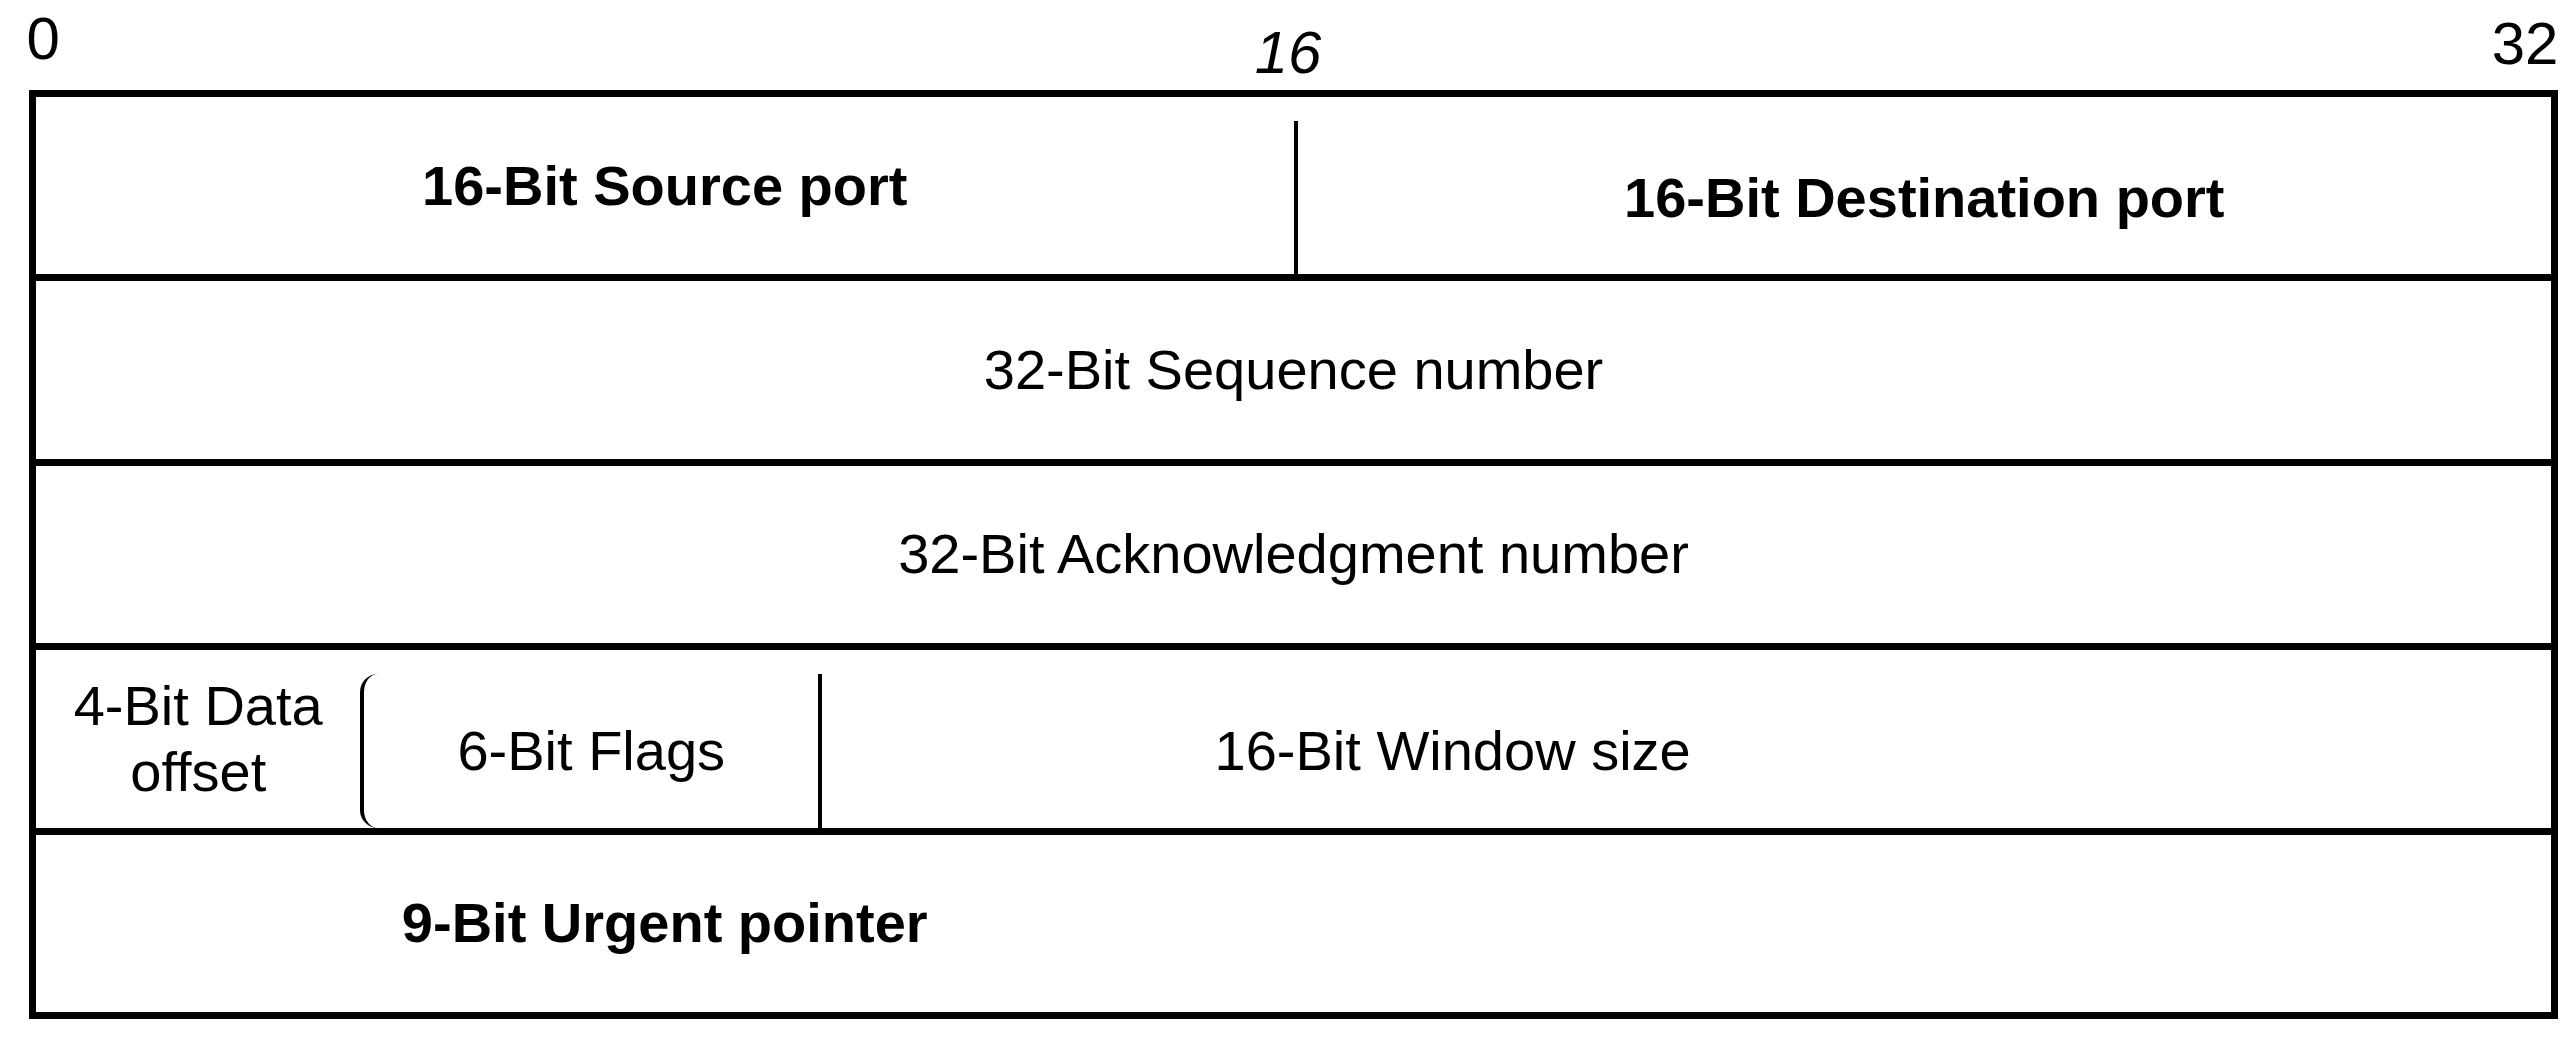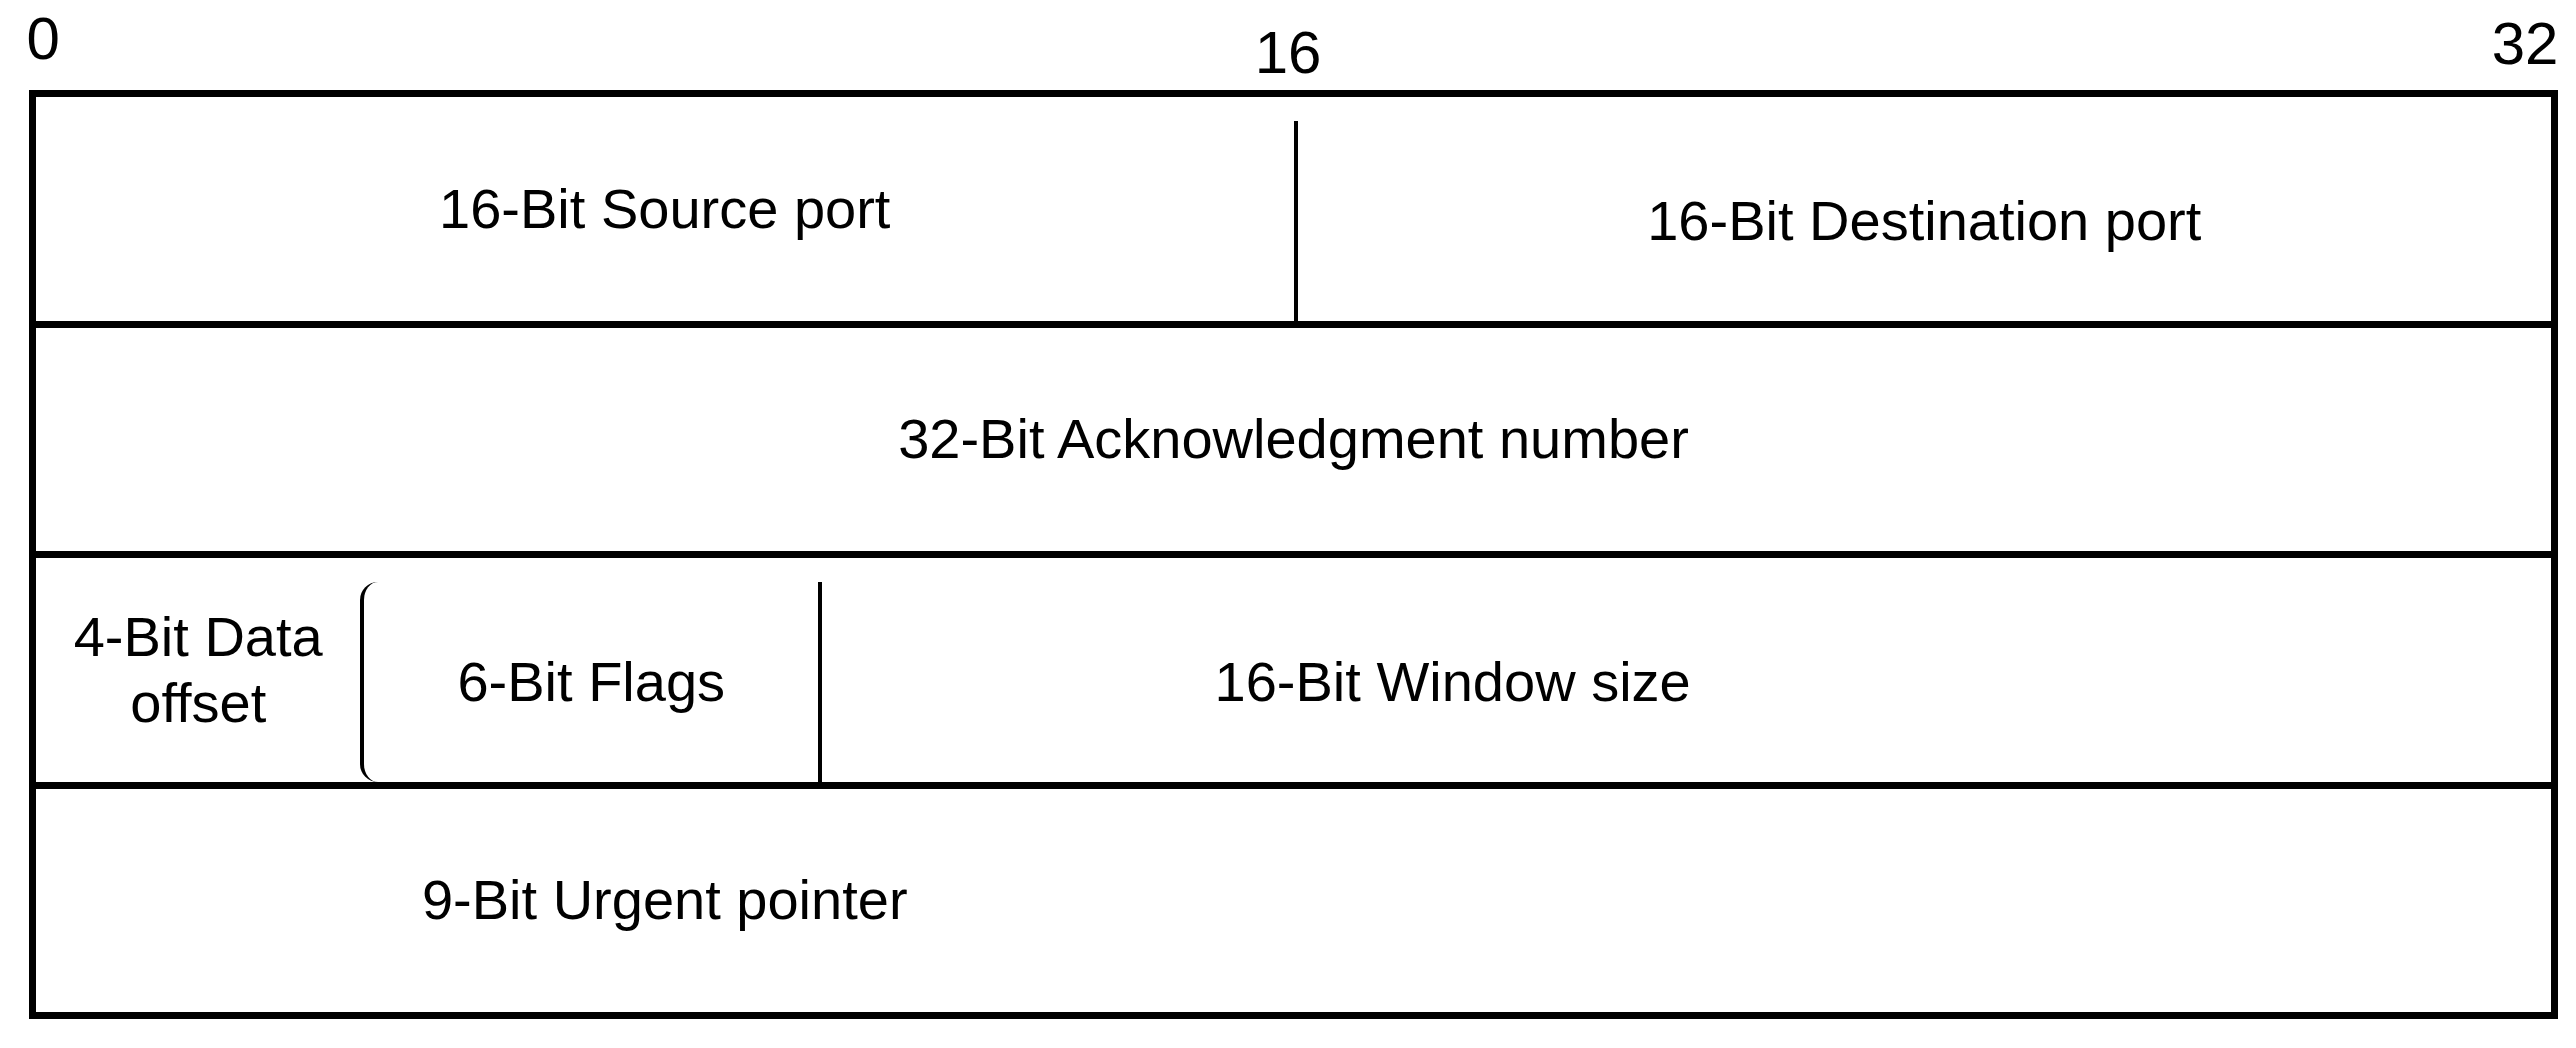--- a/index.html
+++ b/index.html
@@ -24,21 +24,21 @@
   }
   
   .bit-label {
     position: absolute;
     font-size: 60px;
     line-height: 1;
     color: var(--text);
     white-space: nowrap;
   }
   .bit-label-start { left: 26.5px;  top: 8.8px; }
-  .bit-label-middle { left: 1288px; top: 23px; transform: translateX(-50%); }
+  .bit-label-middle { left: 1288px; top: 23px; transform: translateX(-50%); font-style: italic; }
   .bit-label-end { right: 17.6px; top: 14px; }
 
   
   .header-box {
     position: absolute;
     left: 29px;
     top: 90px;
     width: 2529px;
     height: 929px;
     border: 7px solid var(--line);
@@ -62,21 +62,21 @@
     font-size: 56px;
     line-height: 1.18;
     padding: 0 7px;
     overflow: hidden;
   }
   .cell + .cell {
     border-left: 4.4px solid var(--line);
     margin-top: 24px;
   }
   .w-full   { flex: none; width: 100%; }
-  .w-half   { flex: none; width: 50%; }
+  .w-half   { flex: none; width: 50%; font-weight: bold; }
   .w-offset { flex: none; width: 12.9%; }
   .w-reserved { flex: none; width: 18.6%; }
   .w-flags  { flex: none; width: 18.2%; border-radius: 18px; }
   .w-window { flex: none; width: 50.3%; }
 </style>
 </head>
 <body>
 
 <div class="stage">
 
@@ -84,20 +84,23 @@
   <div class="bit-label bit-label-middle">16</div>
   <div class="bit-label bit-label-end">32</div>
 
   <div class="header-box">
 
     <div class="field-row">
       <div class="cell w-half">16-Bit Source port</div>
       <div class="cell w-half">16-Bit Destination port</div>
     </div>
 
+    <div class="field-row">
+      <div class="cell w-full">32-Bit Sequence number</div>
+    </div>
 
     <div class="field-row">
       <div class="cell w-full">32-Bit Acknowledgment number</div>
     </div>
 
     <div class="field-row">
       <div class="cell w-offset">4-Bit Data offset</div>
       <div class="cell w-flags">6-Bit Flags</div>
       <div class="cell w-window">16-Bit Window size</div>
     </div>

